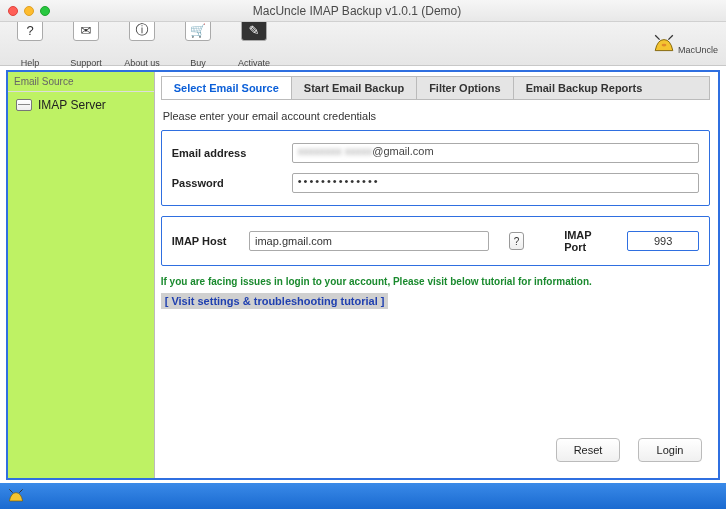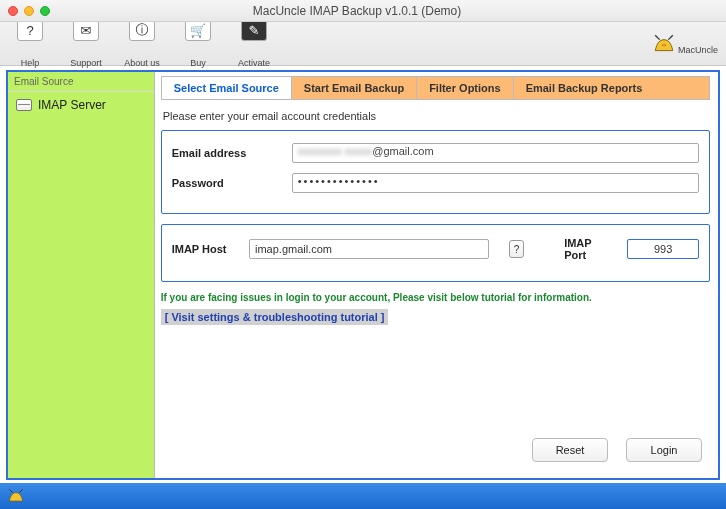--- a/index.html
+++ b/index.html
@@ -20,40 +20,40 @@
   .logo-right svg { width: 28px; height: 22px;}
   .logo-right-label { font-size: 9px; color:#444;}
   .main { height: 417px; padding: 4px 6px 0 6px; background:#fff; }
   .main-frame { border: 2px solid #2f6fe0; height: 410px; display:flex; background:#fff; }
   .sidebar { width: 190px; border-right: 1px solid #bbb; background:#bef264; }
   .sidebar-head { font-size: 10px; color:#666; padding: 4px 6px; border-bottom:1px solid #ddd;}
   .sidebar-item { display:flex; align-items:center; padding: 6px 8px; gap: 6px; cursor:pointer; font-size: 12px; color:#222;}
   .sidebar-icon { width:16px; height:12px; border:1px solid #777; border-radius:2px; background:linear-gradient(#fff,#eee); position:relative;}
   .sidebar-icon::before { content:""; position:absolute; left:1px; right:1px; top:4px; border-top:1px solid #888;}
   .content { flex:1; padding: 4px 8px 8px 6px; position:relative;}
-  .tabs { display:flex; border:1px solid #bbb; background:#fdba74;}
+  .tabs { display:flex; border:1px solid #bbb; background:#e5e5e5;}
   .tab { padding: 5px 12px; font-size: 11px; border-right:1px solid #bbb; cursor:pointer; color:#333; font-weight:600; white-space:nowrap;}
   .tab:last-child { border-right:none; }
   .tab.active { color:#0b5fd8; background:#fff;}
   .instr { font-size: 11px; color:#333; margin: 10px 0 8px 2px;}
   .panel { border:1px solid #2f6fe0; border-radius:2px; padding: 12px 10px; margin-bottom:10px;}
   .row { display:flex; align-items:center; margin-bottom:10px; gap: 20px;}
-  .row:last-child { margin-bottom:8px;justify-content:center;}
+  .row:last-child { margin-bottom:0;justify-content:center;}
   .lbl { width: 100px; font-size: 11px; font-weight:700; color:#222;}
   .lbl2 { width: 70px; font-size: 11px; font-weight:700; color:#222;}
   .input { flex:1; height: 20px; border:1px solid #aaa; border-radius:2px; padding: 1px 5px; font-size:11px; background:#fff; color:#333;}
   .input.pw { letter-spacing: 2px;}
   .input.host { width: 240px; flex:none;}
   .input.port { width: 72px; flex:none; border:1px solid #2f6fe0;padding-left:26px;}
   .helpbtn { width:18px; height:18px; border:1px solid #999; border-radius:3px; background:linear-gradient(#fff,#eee); display:flex; align-items:center; justify-content:center; font-size:10px; cursor:pointer; color:#333;}
   .portlbl { font-size:11px; font-weight:700; color:#222; margin-left:20px;}
   .note { font-size: 10px; color:#1a8a2e; font-weight:700; margin-top:8px;}
   .link { font-size: 11px; color:#2040b0; font-weight:700; background:#d0d0d0; display:inline-block; padding:2px 4px; margin-top:6px; cursor:pointer;}
   .btns { position:absolute; right:16px; bottom:16px; display:flex; gap:18px;}
-  .btn { width:76px; height:24px; border:1px solid #bbb; border-radius:4px; background:linear-gradient(#fff,#f0f0f0); font-size:11px; cursor:pointer; color:#222;}
+  .btn { width:64px; height:24px; border:1px solid #bbb; border-radius:4px; background:linear-gradient(#fff,#f0f0f0); font-size:11px; cursor:pointer; color:#222;}
   .emailblur { filter: blur(2px); color:#999; display:inline-block;}
   .email-vis { color:#444;}
   .dock { height: 26px; background: linear-gradient(#3a8ae8,#1a6ad0); display:flex; align-items:center; padding: 0 6px;}
   .dock svg { width: 20px; height: 18px;}
 </style>
 </head>
 <body>
 
 <div class="titlebar">
   <div class="traffic">

